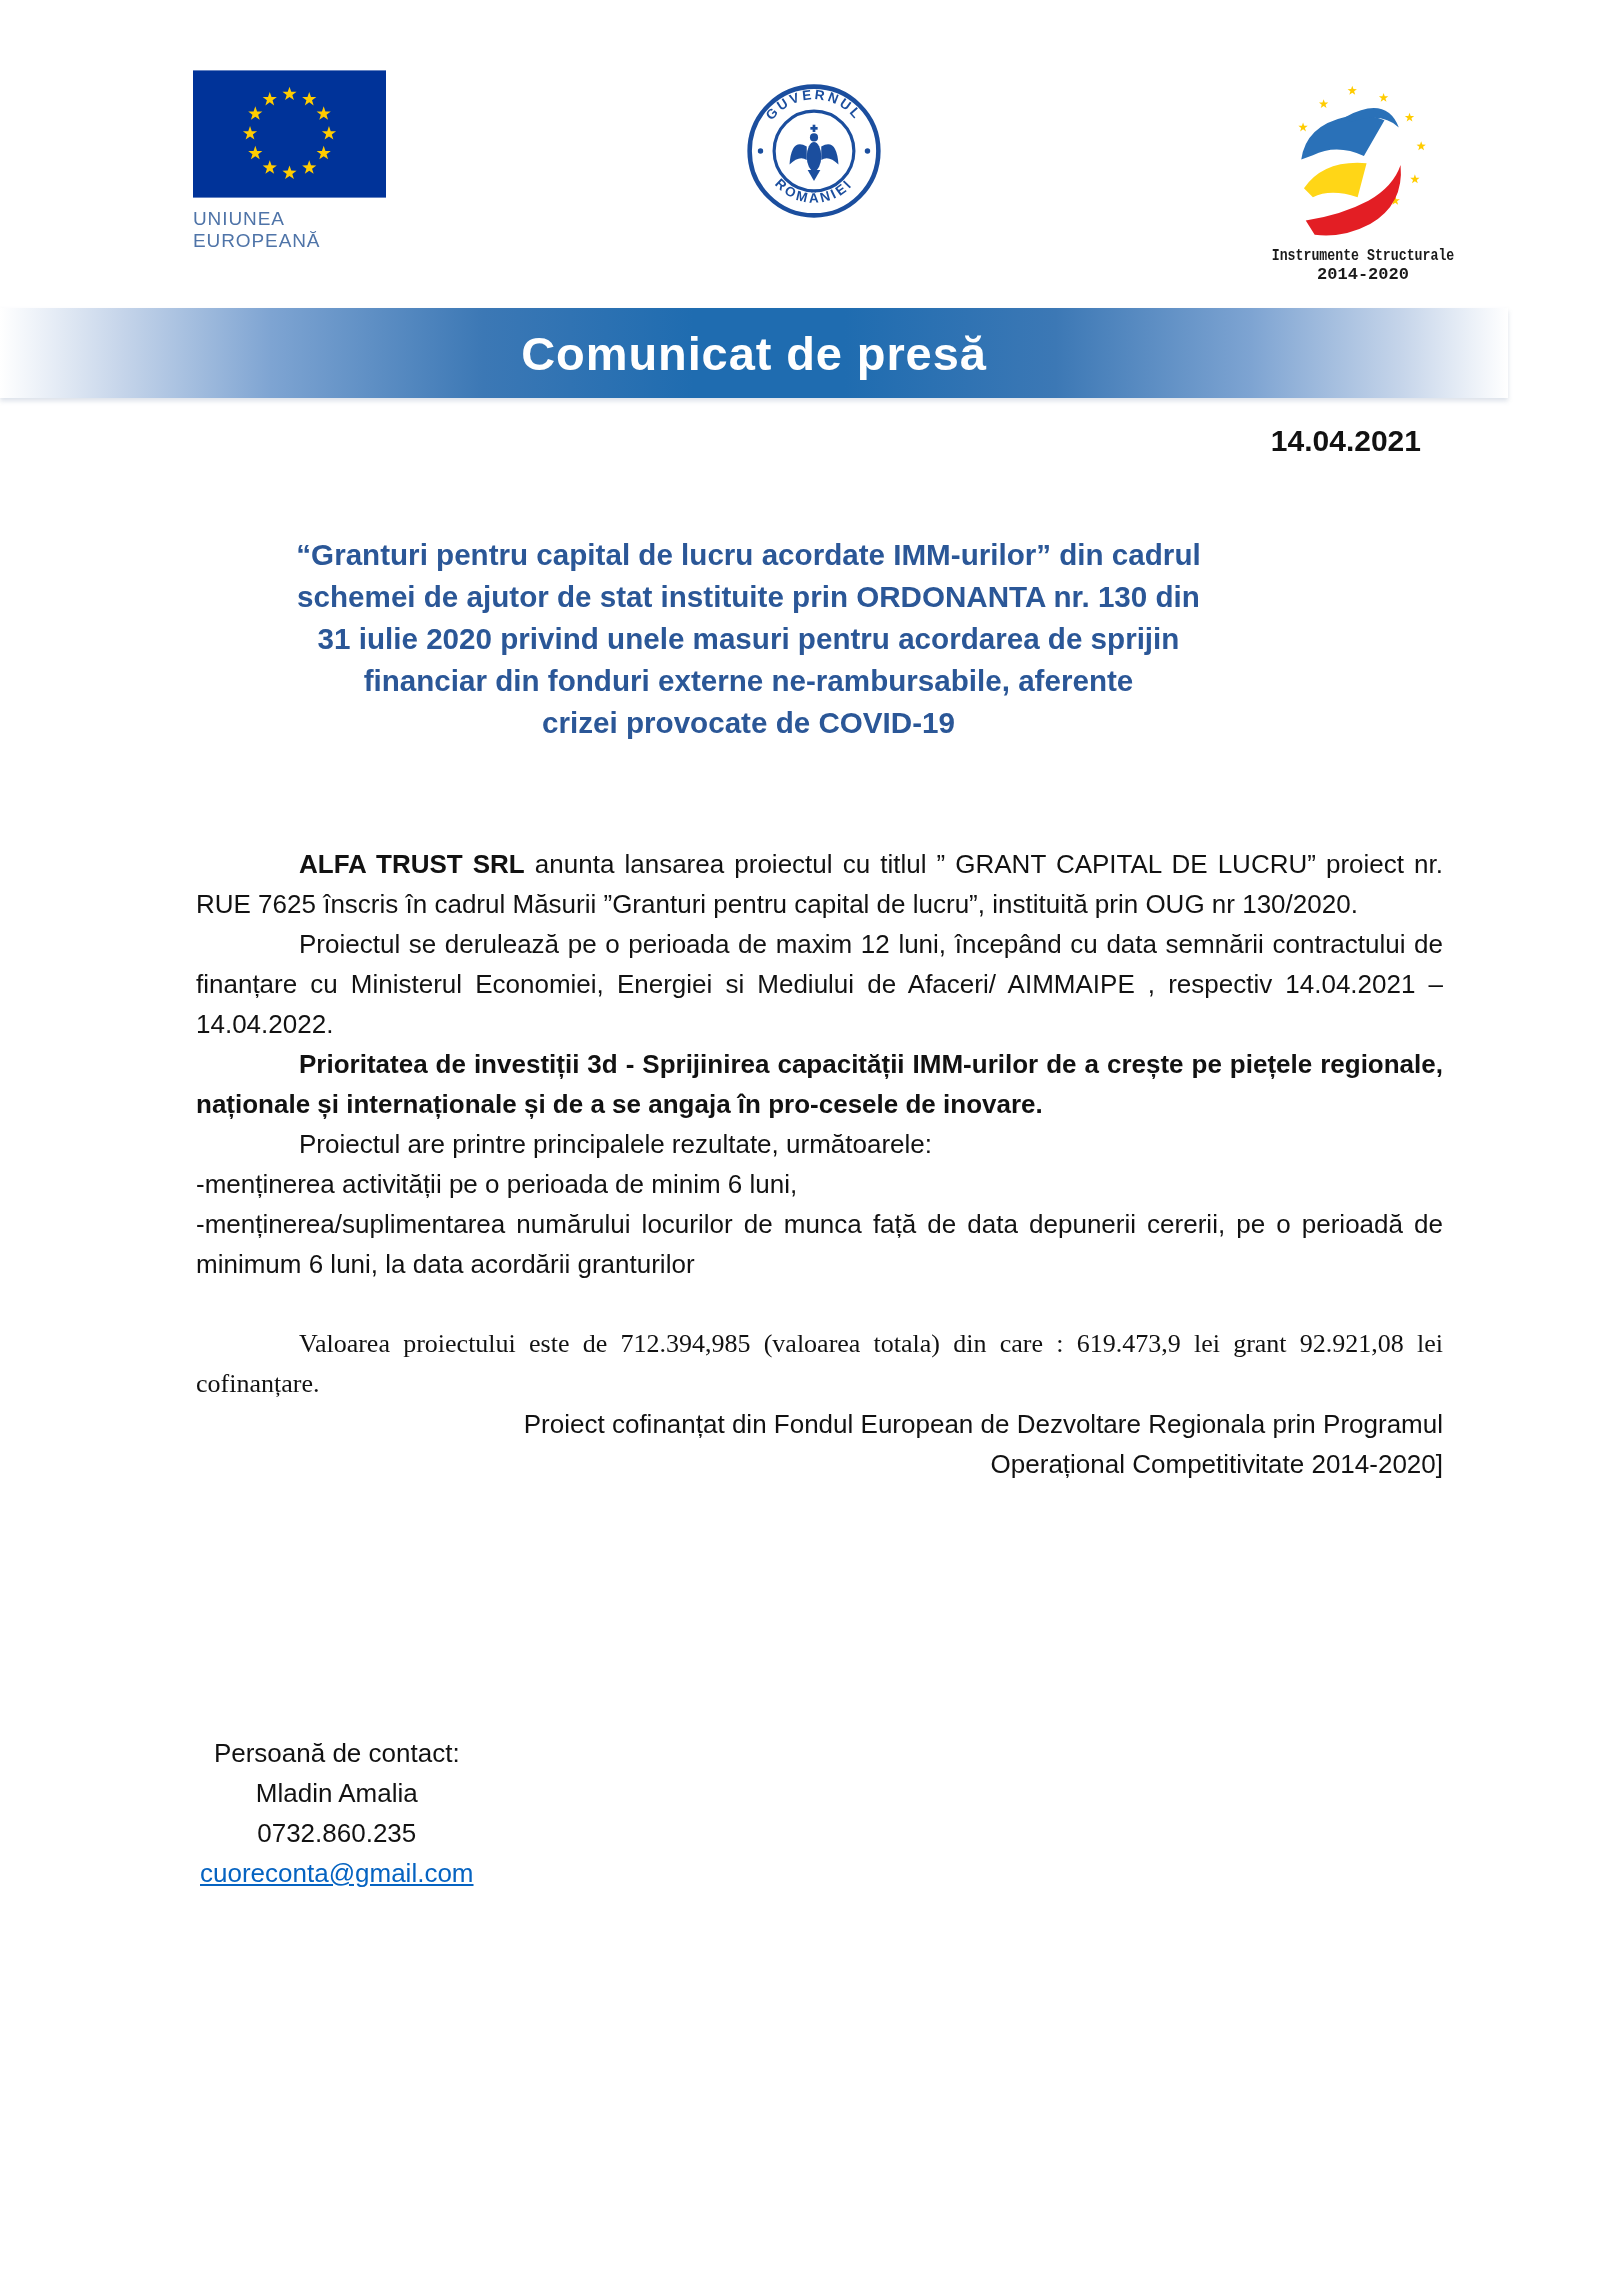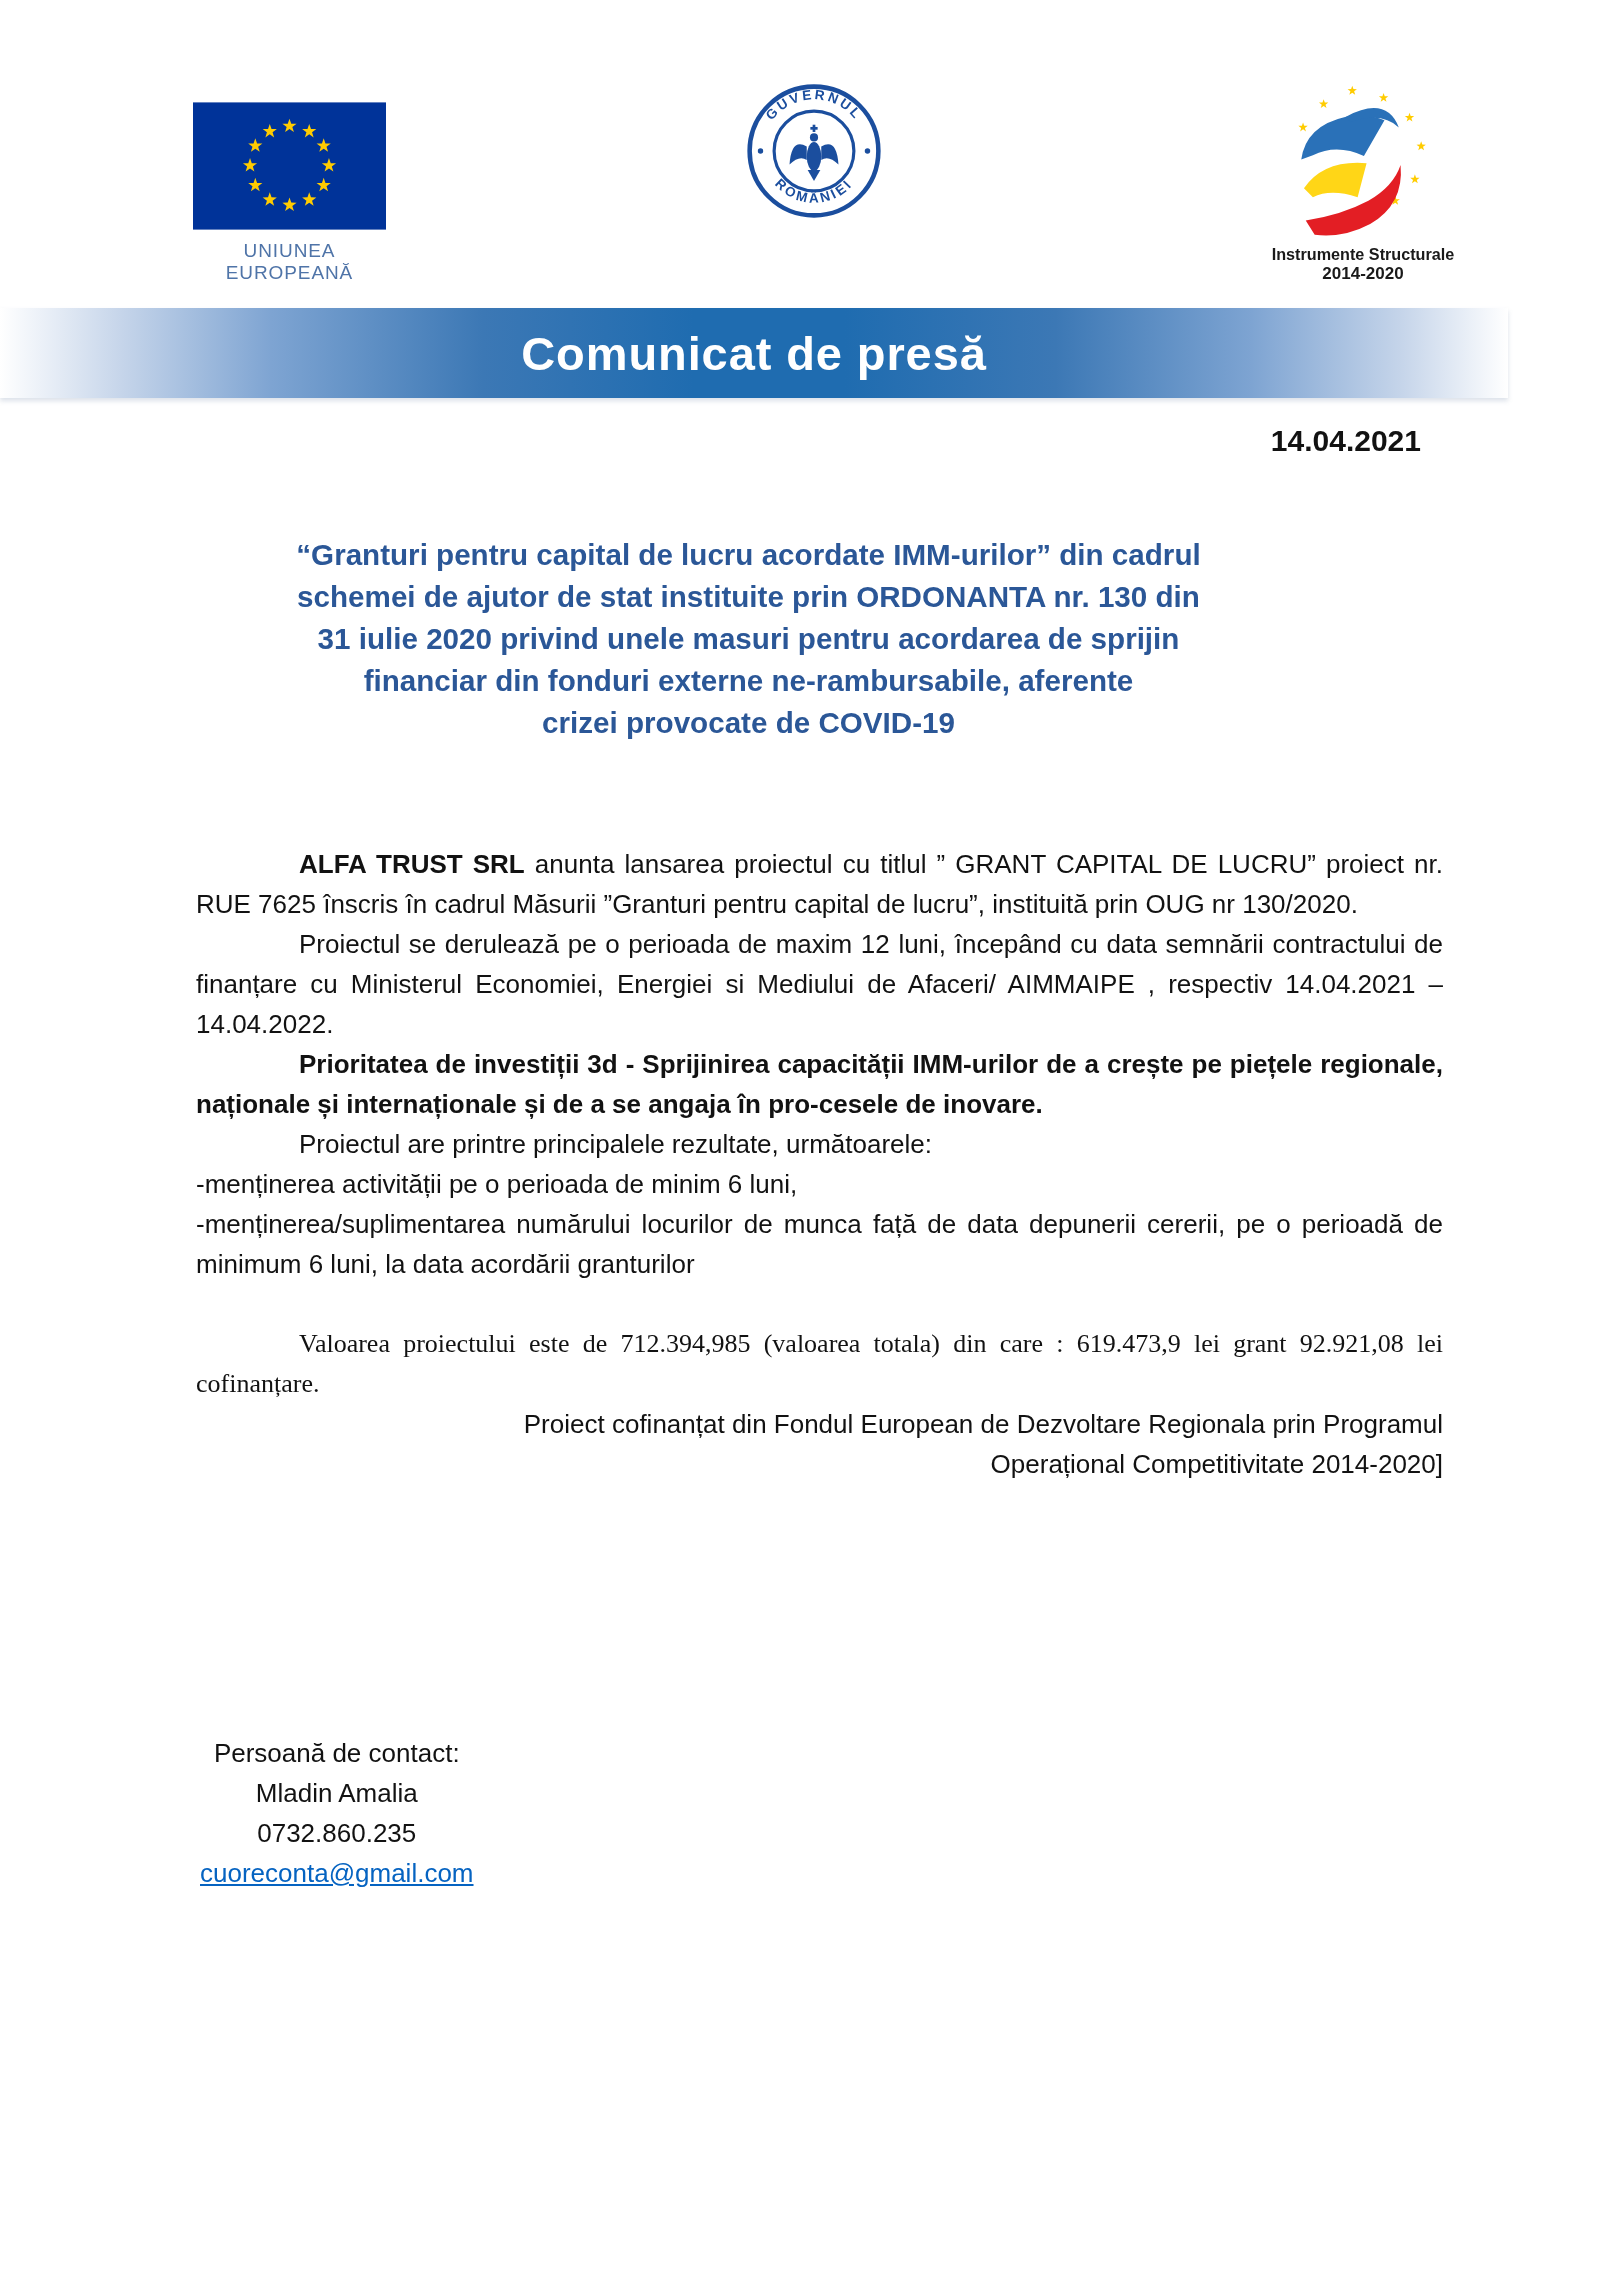--- a/index.html
+++ b/index.html
@@ -14,25 +14,25 @@
     --is-red:#e31e24;
     --ink:#121212;
   }
   *{margin:0;padding:0;box-sizing:border-box;}
   html,body{background:#ffffff;}
   .page{
     position:relative;width:1622px;height:2293px;background:#ffffff;overflow:hidden;
     font-family:"Liberation Sans", sans-serif;color:var(--ink);
   }
   
-  .eu-logo{position:absolute;left:193px;top:101px;width:193px;text-align:center;}
+  .eu-logo{position:absolute;left:193px;top:69px;width:193px;}
   .eu-logo svg{display:block;}
   .eu-caption{margin-top:9px;font-size:19px;letter-spacing:0.9px;color:#4f74a8;}
   .gov-logo{position:absolute;left:746px;top:83px;width:136px;height:136px;}
-  .is-logo{position:absolute;left:1261px;top:70px;width:204px;text-align:right;}
+  .is-logo{position:absolute;left:1261px;top:70px;width:204px;text-align:right;font-family:Liberation Mono, monospace;}
   
   .banner{
     position:absolute;left:0;top:308px;width:1508px;height:90px;
     display:flex;align-items:center;justify-content:center;
     background:linear-gradient(to right,
       #ffffff 0%, #c6d5ea 8%, #7ea4d2 18%, #3c78b5 32%, var(--banner-center) 46%,
       var(--banner-center) 56%, #3c78b5 70%, #7ea4d2 83%, #c6d5ea 93%, #ffffff 100%);
     box-shadow:0 2.7px 4.5px rgba(120,140,170,0.25);
     color:#ffffff;font-size:47px;font-weight:bold;letter-spacing:0.9px;
   }

